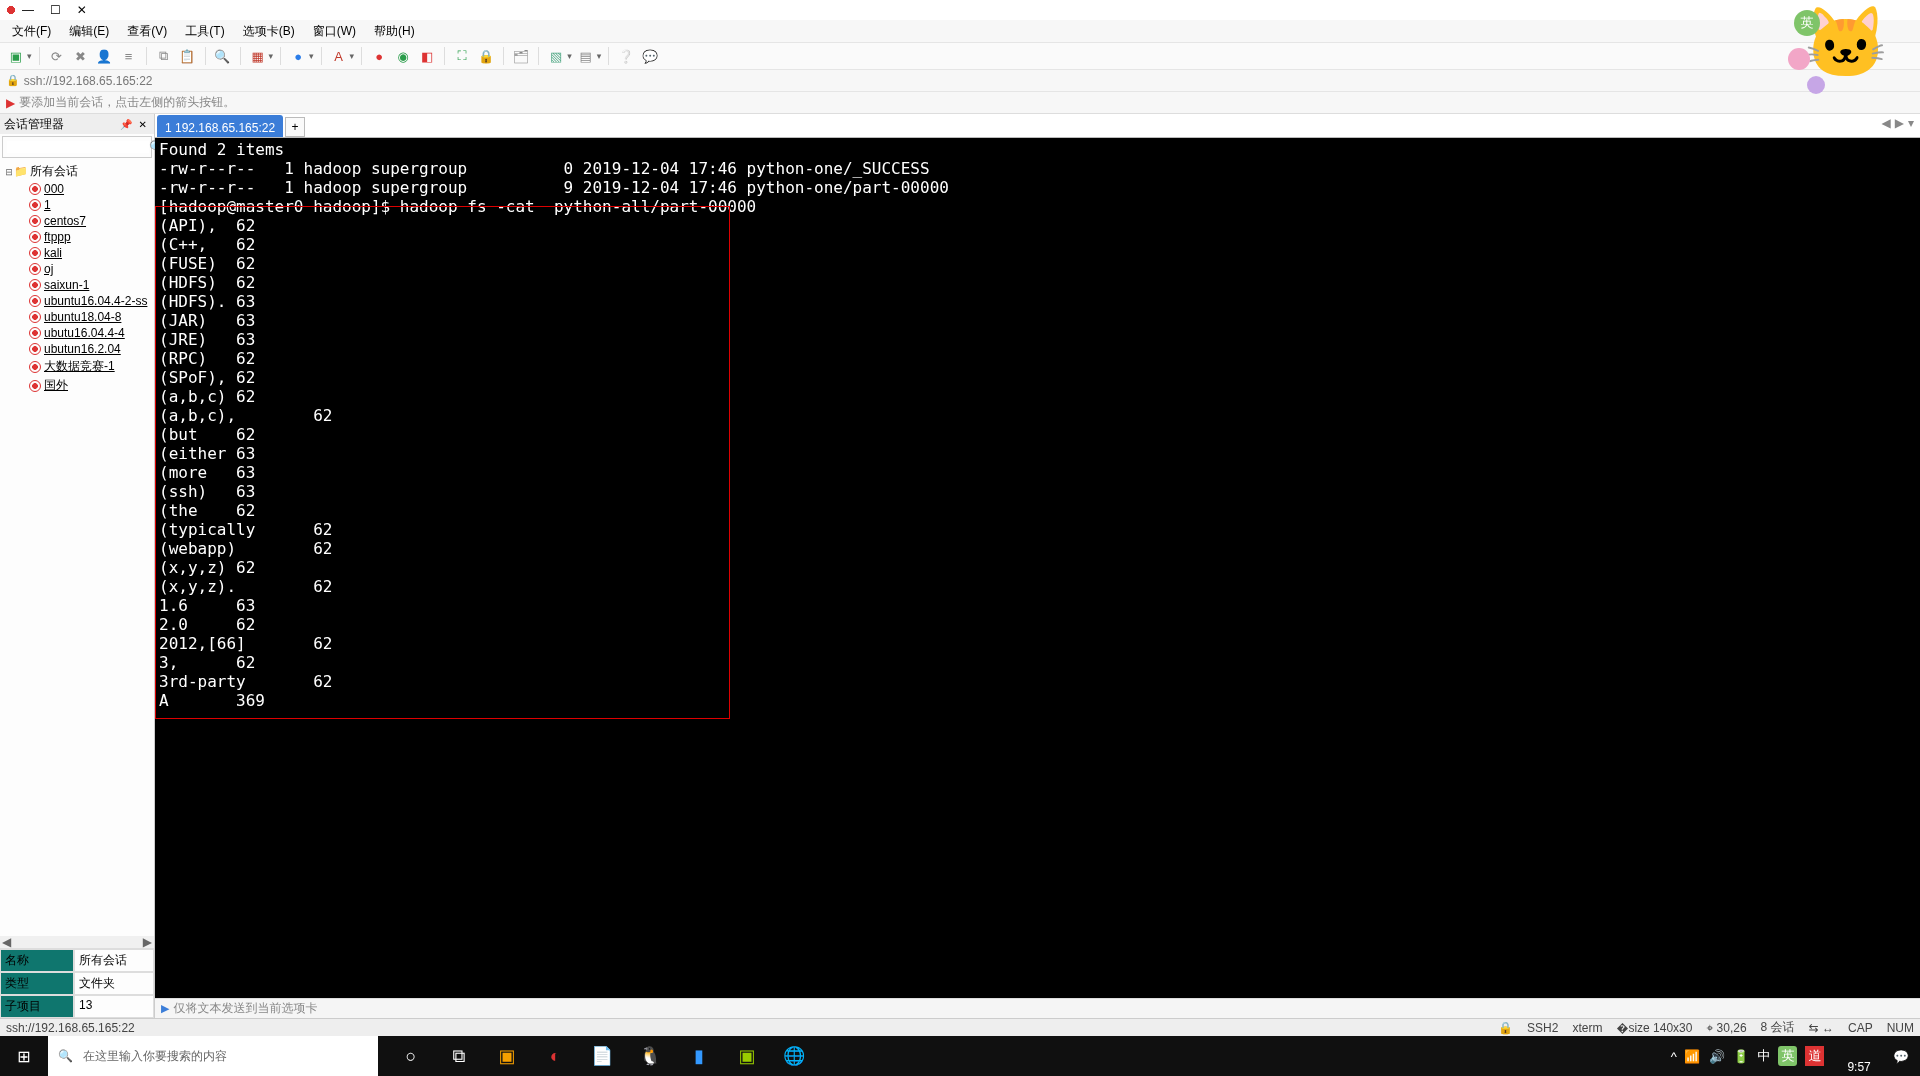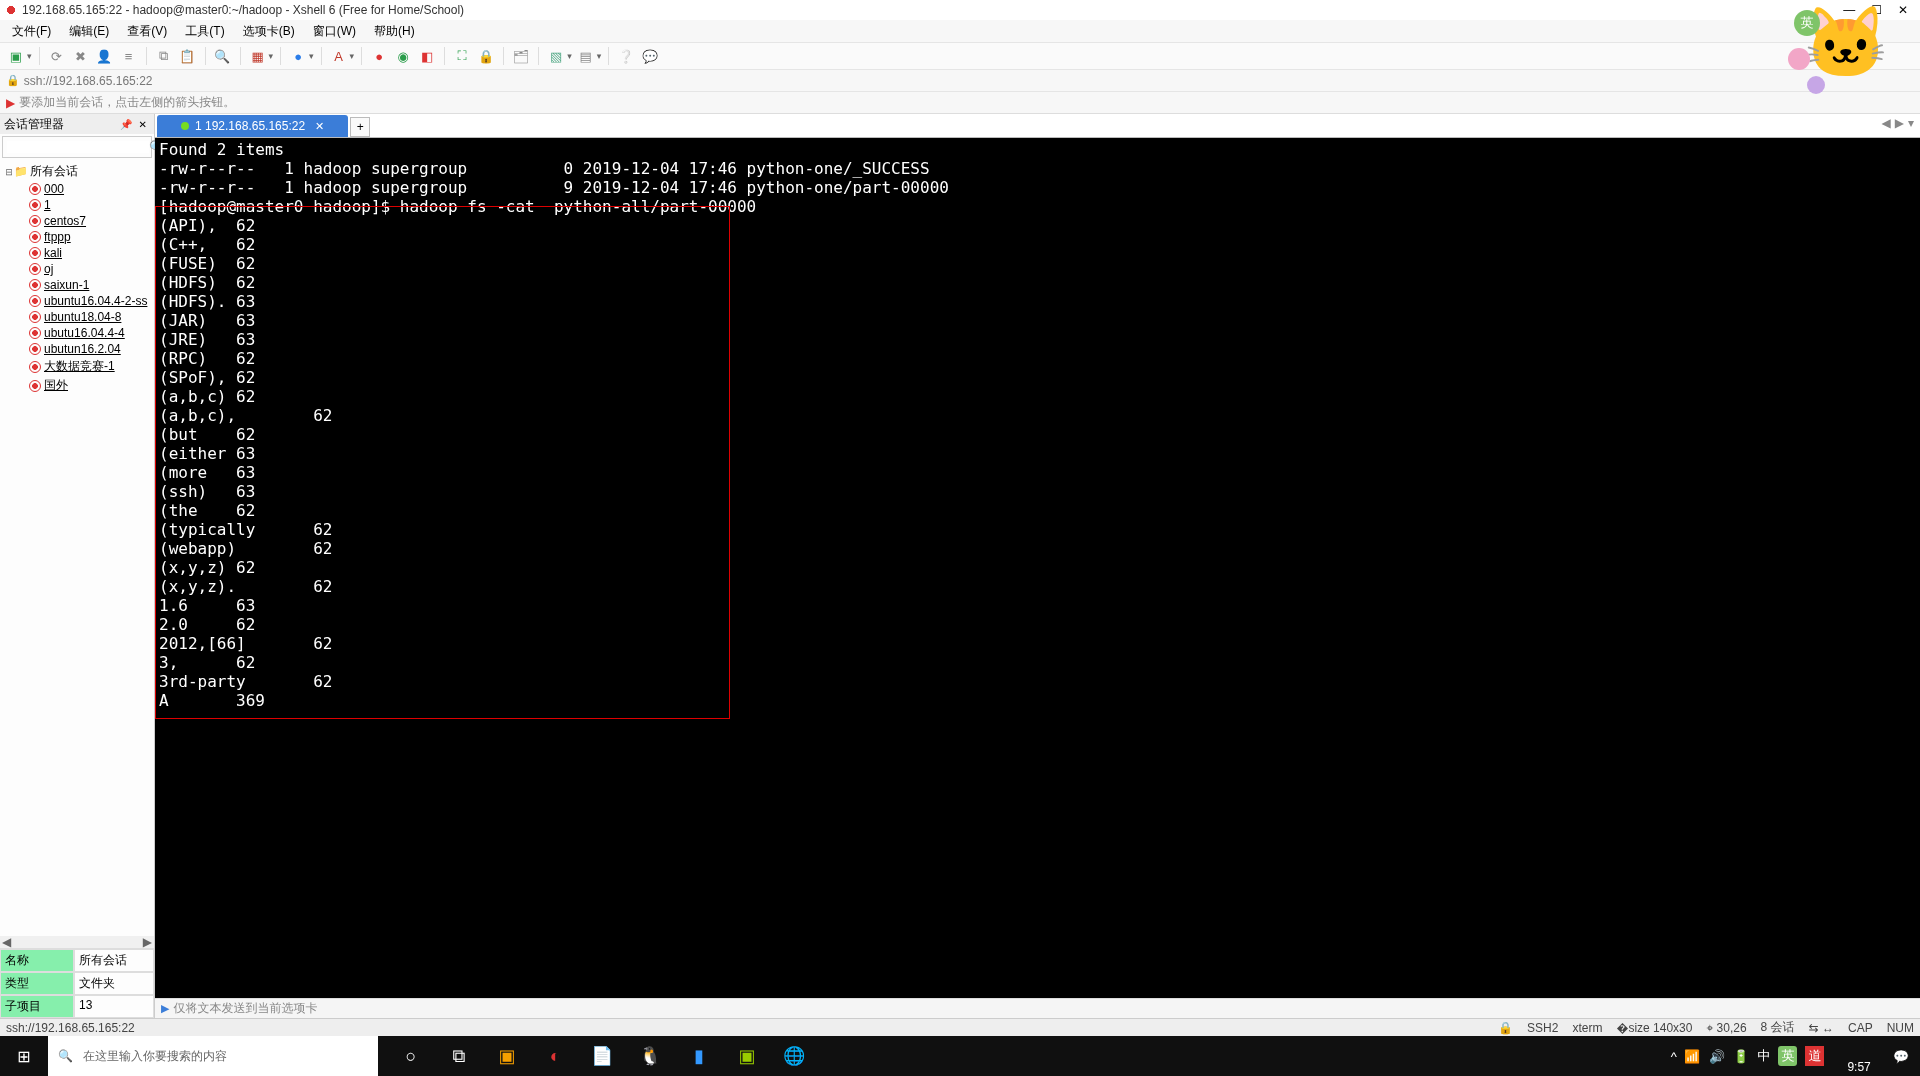--- a/index.html
+++ b/index.html
@@ -31,25 +31,25 @@
   .tree-row { display: flex; align-items: center; padding: 1px 4px; font-size: 12px; cursor: default; white-space: nowrap;}
   .tree-row .twist { width: 10px; display: inline-block; text-align: center; color: #666; font-size: 9px;}
   .tree-row .ficon { width: 14px; height: 14px; margin-right: 2px; display: inline-flex; align-items: center; justify-content: center; font-size: 11px;}
   .icon-folder::before { content: "📁"; font-size: 11px;}
   .icon-sess { width: 12px; height: 12px; background: radial-gradient(circle at 50% 50%, #d33 40%, transparent 42%); border-radius: 50%; border: 1px solid #d33;}
   .tree-children { padding-left: 14px; text-decoration: underline; }
   .tree-scroll { height: 12px; background: #f0f0f0; display:flex; align-items:center; justify-content:space-between; padding:0 2px; font-size:9px; color:#666;}
   .props { border-top: 1px solid #ddd; }
   .prop-row { display: flex; font-size: 11px; }
   .prop-row > div { border: 1px solid #ddd; padding: 2px 4px; }
-  .prop-row > div:first-child { width: 74px; background: #86efac; }
+  .prop-row > div:first-child { width: 74px; background: #0f766e; }
   .prop-row > div:last-child { flex: 1; }
   .panel-right { flex: 1; display: flex; flex-direction: column; background: #fff;}
   .tabbar { height: 24px; background: #fff; display: flex; align-items: flex-end; padding-left: 2px; gap: 0; border-bottom: 1px solid #bbb; position: relative;}
-  .tab { height: 22px; background: #3b7dd8; color: #fff; display: flex; align-items: center; padding: 0 24px; font-size: 12px; border-radius: 3px 3px 0 0; gap: 6px;}
+  .tab { height: 22px; background: #3b7dd8; color: #fff; display: flex; align-items: center; padding: 0 8px; font-size: 12px; border-radius: 3px 3px 0 0; gap: 6px; flex-direction: column;}
   .tab .dot { width: 8px; height: 8px; background: #7d2; border-radius: 50%; }
   .tab .tabx { font-size: 11px; cursor: default; margin-left: 4px;}
   .tab-add { height: 20px; width: 20px; border: 1px solid #bbb; margin-left: 2px; display:flex; align-items:center; justify-content:center; font-size:12px; cursor:default; background:#fafafa;}
   .tabbar .navarrows { position:absolute; right:6px; top:2px; color:#888; font-size:11px; display:flex; gap:4px;}
   .terminal { flex: 1; background: #000; color: #fff; font-family: Consolas, "DejaVu Sans Mono", monospace; font-size: 16px; line-height: 19px; padding: 2px 4px; white-space: pre; overflow: hidden; position: relative;}
   .redbox { position: absolute; border: 1px solid #d00; pointer-events: none; }
   .bottom-hint { height: 20px; background: #f5f5f5; display: flex; align-items: center; padding: 0 6px; color: #888; font-size: 11px; border-top: 1px solid #ddd;}
   .bottom-hint .bicon { color: #3b7dd8; margin-right: 4px; font-size: 11px;}
   .statusbar { height: 18px; background: #eee; display: flex; align-items: center; padding: 0 6px; font-size: 11px; color: #444; justify-content: space-between; border-top: 1px solid #ccc;}
   .statusbar .sright { display: flex; gap: 14px; align-items:center;}
@@ -64,21 +64,20 @@
   .sogou-mascot { position: absolute; right: 30px; top: 2px; font-size: 70px; pointer-events: none; z-index: 10;}
   .sogou-bubble { position:absolute; right:100px; top:10px; width:26px; height:26px; background:#7fc469; color:#fff; border-radius:50%; display:flex; align-items:center; justify-content:center; font-size:13px; z-index:11;}
   .sogou-bubble2 { position:absolute; right:110px; top:48px; width:22px; height:22px; background:#f2a6c7; border-radius:50%; z-index:11;}
   .sogou-bubble3 { position:absolute; right:95px; top:76px; width:18px; height:18px; background:#c6a6e6; border-radius:50%; z-index:11;}
 </style>
 </head>
 <body>
 
 <div class="titlebar">
   <span class="icon-app"></span>
-  <span class="titlebar-title">192.168.65.165:22 - hadoop@master0:~/hadoop - Xshell 6 (Free for Home/School)</span>
   <div class="win-controls">
     <span>—</span>
     <span>☐</span>
     <span>✕</span>
   </div>
 </div>
 
 <div class="sogou-bubble">英</div>
 <div class="sogou-bubble2"></div>
 <div class="sogou-bubble3"></div>

